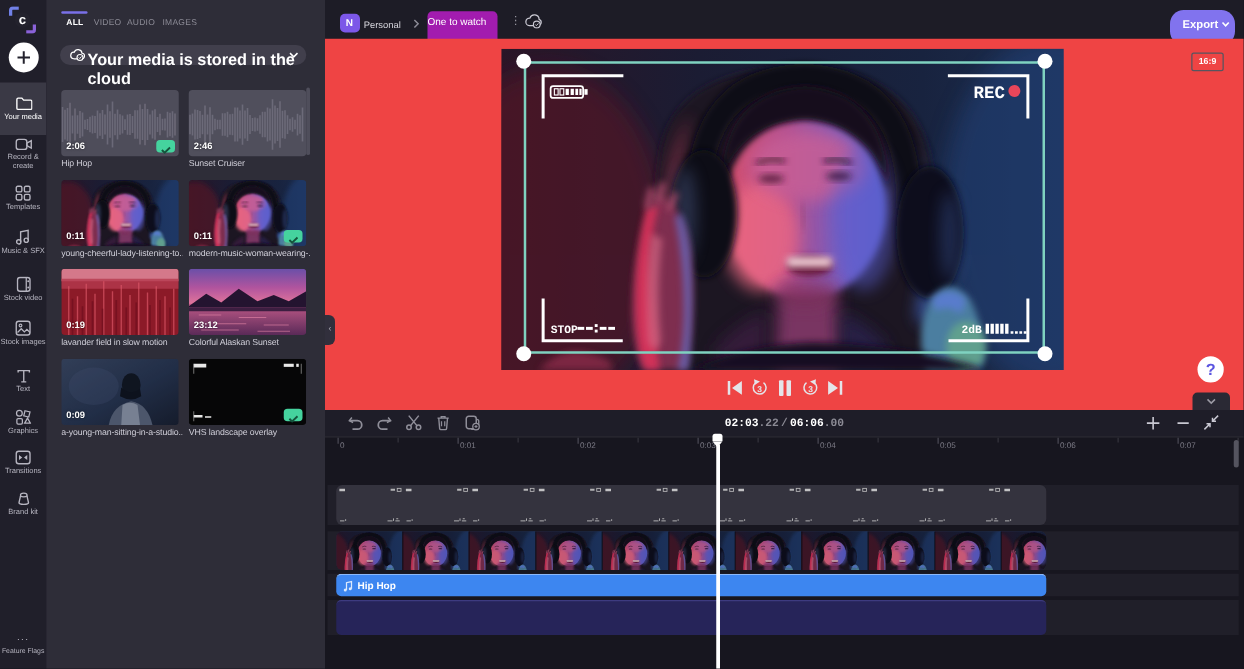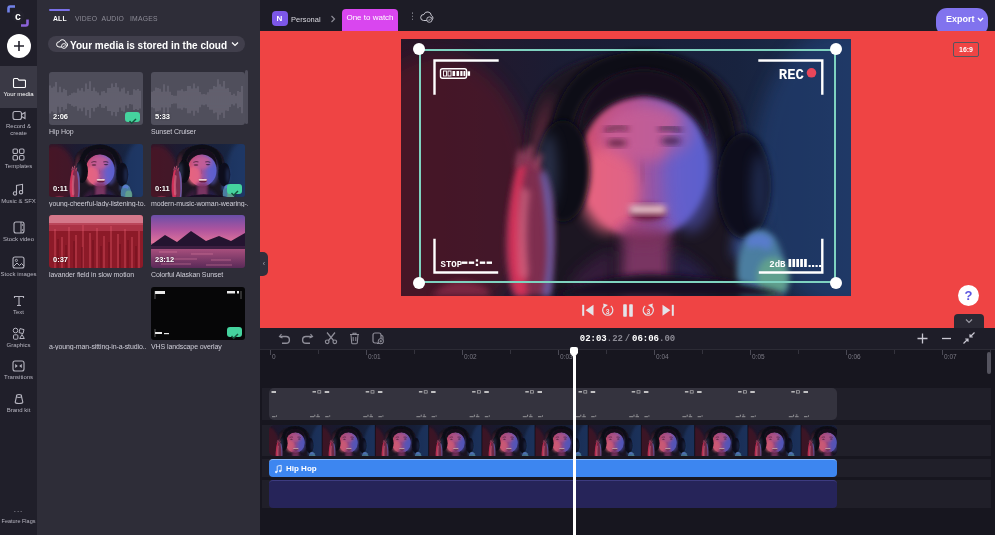--- a/index.html
+++ b/index.html
@@ -172,33 +172,33 @@
  <div class="tab" style="left:16px;color:#fff">ALL</div>
  <div class="tab" style="left:38px;font-weight:400">VIDEO</div>
  <div class="tab" style="left:64.5px;font-weight:400">AUDIO</div>
  <div class="tab" style="left:93px;font-weight:400">IMAGES</div>
  <div class="abs" style="left:11px;top:35.5px;width:197px;height:16px;border-radius:8px;background:#413f4c">
   <svg class="abs" style="left:8px;top:3px" width="12" height="10" viewBox="0 0 12 10">
           <path d="M3 8 a2.6 2.6 0 0 1 .4-5.2 a3.2 3.2 0 0 1 6.2.8 a2.2 2.2 0 0 1-.4 4.4z" fill="none" stroke="#fff" stroke-width="1"></path>
           <circle cx="8" cy="7" r="2.4" fill="#413f4c" stroke="#fff" stroke-width=".9"></circle>
           <path d="M7 7 l.8.8 1.4-1.6" fill="none" stroke="#fff" stroke-width=".8"></path>
         </svg>
-  <div class="abs" style="left:22px;top:4.5px;font-size:10px;font-weight:700;color:#fff">Your media is stored in the cloud</div>
+  <div class="abs" style="left:22px;top:4.5px;font-size:13px;font-weight:700;color:#fff">Your media is stored in the cloud</div>
   <svg class="abs" style="left:183px;top:5px" width="8" height="6" viewBox="0 0 8 6">
           <path d="M1 1.5 L4 4.5 L7 1.5" fill="none" stroke="#fff" stroke-width="1.2"></path>
         </svg>
  </div>
  <div class="thumb" style="left:12px;top:72px;background:#4e4d5a"><svg width="94" height="53">
           <path d="M1.0 13.5V41.6M3.0 15.7V39.5M5.0 14.4V40.7M7.0 10.1V45.0M9.0 20.3V34.8M11.0 14.7V40.4M13.0 20.2V34.9M15.0 16.7V38.4M17.0 18.0V37.1M19.0 23.7V31.4M21.0 23.1V32.0M23.0 21.3V33.8M25.0 20.4V34.7M27.0 20.8V34.3M29.0 16.4V38.7M31.0 18.5V36.6M33.0 15.9V39.2M35.0 19.5V35.6M37.0 11.6V43.5M39.0 17.0V38.1M41.0 9.2V45.9M43.0 19.0V36.1M45.0 15.6V39.5M47.0 19.3V35.8M49.0 20.4V34.7M51.0 23.3V31.9M53.0 19.5V35.7M55.0 19.1V36.0M57.0 20.8V34.3M59.0 16.1V39.0M61.0 16.1V39.0M63.0 11.6V43.6M65.0 15.1V40.0M67.0 10.9V44.2M69.0 15.2V39.9M71.0 19.5V35.6M73.0 16.4V38.8M75.0 15.4V39.7M77.0 21.6V33.6M79.0 18.9V36.2M81.0 23.0V32.1M83.0 22.8V32.4M85.0 17.3V37.9M87.0 18.2V36.9M89.0 17.0V38.1M91.0 18.8V36.4" stroke="#716f7e" stroke-width="1.3" opacity=".85"></path>
         </svg><div class="dur">2:06</div><div class="chk"><svg width="15" height="10" viewBox="0 0 15 10">
             <path d="M4.5 5 l2.2 2.2 L11 3" fill="none" stroke="#14543c" stroke-width="1.5"></path>
           </svg></div></div>
  <div class="thumb" style="left:114px;top:72px;background:#504f5c"><svg width="94" height="53">
           <path d="M1.0 19.8V35.3M3.0 18.8V36.3M5.0 15.6V39.5M7.0 16.0V39.1M9.0 16.7V38.4M11.0 19.7V35.4M13.0 12.3V42.8M15.0 19.6V35.5M17.0 13.7V41.5M19.0 19.8V35.4M21.0 23.0V32.1M23.0 23.8V31.4M25.0 23.8V31.4M27.0 18.6V36.5M29.0 18.5V36.6M31.0 17.3V37.8M33.0 19.3V35.8M35.0 19.0V36.2M37.0 13.9V41.2M39.0 13.9V41.2M41.0 16.4V38.7M43.0 11.5V43.7M45.0 16.3V38.8M47.0 14.3V40.8M49.0 19.9V35.2M51.0 22.3V32.8M53.0 21.9V33.2M55.0 22.5V32.6M57.0 20.2V34.9M59.0 17.3V37.8M61.0 17.3V37.8M63.0 13.9V41.2M65.0 14.7V40.4M67.0 7.3V47.8M69.0 12.3V42.8M71.0 14.4V40.7M73.0 9.0V46.1M75.0 16.6V38.5M77.0 16.1V39.0M79.0 20.1V35.1M81.0 22.9V32.2M83.0 21.7V33.4M85.0 23.7V31.4M87.0 18.9V36.3M89.0 20.1V35.0M91.0 13.9V41.2" stroke="#716f7e" stroke-width="1.3" opacity=".85"></path>
-        </svg><div class="dur">5:33</div></div>
+        </svg><div class="dur">2:46</div></div>
  <div class="name" style="left:12px;top:128px">Hip Hop</div>
  <div class="name" style="left:114px;top:128px">Sunset Cruiser</div>
  <div class="thumb" style="left:12px;top:143.5px"><svg width="94" height="53" viewBox="14 0 422 257" preserveAspectRatio="xMidYMid slice">
           <use href="#woman" width="450" height="257"></use>
         </svg><div class="dur">0:11</div></div>
  <div class="thumb" style="left:114px;top:143.5px"><svg width="94" height="53" viewBox="14 0 422 257" preserveAspectRatio="xMidYMid slice">
           <use href="#woman" width="450" height="257"></use>
         </svg><div class="dur">0:11</div><div class="chk"><svg width="15" height="10" viewBox="0 0 15 10">
             <path d="M4.5 5 l2.2 2.2 L11 3" fill="none" stroke="#14543c" stroke-width="1.5"></path>
           </svg></div></div>
@@ -207,21 +207,21 @@
  <div class="thumb" style="left:12px;top:215px"><svg width="94" height="53" viewBox="0 0 94 53">
           <rect width="94" height="53" fill="#8c1a28"></rect>
           <rect width="94" height="10" fill="#d4788a"></rect>
           <rect y="8" width="94" height="8" fill="#b43a4e" opacity=".8"></rect>
           <g stroke="#e05a6a" stroke-width="1.1" opacity=".65">
             <path d="M6 53V14M13 53V22M20 53V12M27 53V20M34 53V10M41 53V18M48 53V13M55 53V21M62 53V11M69 53V19M76 53V14M83 53V22M90 53V16"></path>
           </g>
           <g stroke="#6e0f1d" stroke-width="1.3" opacity=".7">
             <path d="M9 53V24M17 53V30M25 53V26M33 53V32M44 53V25M52 53V31M60 53V27M71 53V29M79 53V25M87 53V31"></path>
           </g>
-        </svg><div class="dur">0:37</div></div>
+        </svg><div class="dur">0:19</div></div>
  <div class="thumb" style="left:114px;top:215px"><svg width="94" height="53" viewBox="0 0 94 53">
           <defs>
             <linearGradient id="sk" x1="0" y1="0" x2="0" y2="1">
               <stop offset="0" stop-color="#6a4fa8"></stop>
               <stop offset=".5" stop-color="#b0549e"></stop>
               <stop offset="1" stop-color="#e87a9a"></stop>
             </linearGradient>
             <linearGradient id="wt" x1="0" y1="0" x2="0" y2="1">
               <stop offset="0" stop-color="#c05a88"></stop>
               <stop offset="1" stop-color="#5a2a58"></stop>
@@ -230,20 +230,36 @@
           <rect width="94" height="30" fill="url(#sk)"></rect>
           <rect y="28" width="94" height="25" fill="url(#wt)"></rect>
           <path d="M0 30 L14 20 26 27 40 16 55 26 68 21 80 26 94 18 V31 H0Z" fill="#241430"></path>
           <path d="M0 31 h94 v3 h-94z" fill="#30183a" opacity=".9"></path>
           <g stroke="#e888a8" stroke-width=".8" opacity=".6">
             <path d="M8 37h18M40 39h22M20 44h26M60 45h20M10 49h30M55 50h26"></path>
           </g>
         </svg><div class="dur">23:12</div></div>
  <div class="name" style="left:12px;top:271px">lavander field in slow motion</div>
  <div class="name" style="left:114px;top:271px">Colorful Alaskan Sunset</div>
+ <div class="thumb" style="left:12px;top:286.5px"><svg width="94" height="53" viewBox="0 0 94 53">
+          <defs>
+            <linearGradient id="st" x1="0" y1="0" x2="1" y2="1">
+              <stop offset="0" stop-color="#3c4a66"></stop>
+              <stop offset=".55" stop-color="#263450"></stop>
+              <stop offset="1" stop-color="#161c2c"></stop>
+            </linearGradient>
+          </defs>
+          <rect width="94" height="53" fill="url(#st)"></rect>
+          <ellipse cx="26" cy="22" rx="20" ry="15" fill="#54628a" opacity=".25"></ellipse>
+          <path d="M38 53 Q41 37 56 34 Q69 36 73 53Z" fill="#5f6a80"></path>
+          <path d="M49 37 q6-3.5 12 0 l2 16 h-15z" fill="#99a2b4"></path>
+          <ellipse cx="56" cy="21" rx="7.5" ry="9.5" fill="#0e131d"></ellipse>
+          <path d="M48 23 q8 7 15 1 l1 6 q-8 5 -17 0z" fill="#0b0f18"></path>
+          <rect width="94" height="53" fill="#141a2a" opacity=".25"></rect>
+        </svg><div class="dur">0:09</div></div>
  <div class="thumb" style="left:114px;top:286.5px"><svg width="94" height="53" viewBox="0 0 94 53">
           <rect width="94" height="53" fill="#060607"></rect>
           <g fill="#e8e8e8">
             <rect x="4" y="4" width="10" height="3"></rect>
             <rect x="76" y="4" width="8" height="2.5"></rect>
             <rect x="86" y="4" width="2" height="2.5"></rect>
             <rect x="4" y="45" width="7" height="2"></rect>
             <rect x="13" y="46" width="5" height="1.2"></rect>
           </g>
           <path d="M4 12 v-8 M90 12 v-8 M4 42 v8" stroke="#bbb" stroke-width=".8" opacity=".6"></path>
@@ -253,21 +269,21 @@
  <div class="name" style="left:12px;top:342.5px;width:97px;overflow:hidden">a-young-man-sitting-in-a-studio...</div>
  <div class="name" style="left:114px;top:342.5px">VHS landscape overlay</div>
  <div class="abs" style="left:207.5px;top:70px;width:3.5px;height:54px;border-radius:2px;background:#4f4e5b"></div>
 </div>
 <div id="topbar">
  <div class="abs" style="left:11.5px;top:11px;width:16px;height:15px;border-radius:4px;background:#7c57e8;color:#fff;font-size:8px;font-weight:700;text-align:center;line-height:15px">N</div>
  <div class="abs" style="left:31px;top:14.5px;font-size:7.5px;color:#d9d8df">Personal</div>
  <svg class="abs" style="left:70px;top:15px" width="6" height="8" viewBox="0 0 6 8">
         <path d="M1.5 1 L4.5 4 L1.5 7" fill="none" stroke="#8d8c97" stroke-width="1.2"></path>
       </svg>
- <div class="abs" style="left:82px;top:9px;width:56px;height:28px;background:#d946ef;border-radius:4px;color:#fff;font-size:8px;text-align:center;line-height:17px">One to watch</div>
+ <div class="abs" style="left:82px;top:9px;width:56px;height:28px;background:#a21caf;border-radius:4px;color:#fff;font-size:8px;text-align:left;line-height:17px">One to watch</div>
  <div class="abs" style="left:148px;top:11px;color:#9b9aa4;font-size:9px;letter-spacing:0">⋮</div>
  <svg class="abs" style="left:160px;top:11px" width="14" height="12" viewBox="0 0 14 12">
         <path d="M3.5 9.5 a3 3 0 0 1 .4-6 a3.8 3.8 0 0 1 7.4 1 a2.6 2.6 0 0 1-.6 5z" fill="none" stroke="#c9c8d2" stroke-width="1"></path>
         <circle cx="9.4" cy="8.6" r="2.7" fill="#1d1c26" stroke="#c9c8d2" stroke-width=".9"></circle>
         <path d="M8.2 8.6 l.9.9 1.6-1.8" fill="none" stroke="#c9c8d2" stroke-width=".8"></path>
       </svg>
  <div class="abs" style="left:676px;top:7.5px;width:52px;height:28px;border-radius:11px;background:#8173ee">
    <div class="abs" style="left:10px;top:6px;font-size:9px;font-weight:700;color:#fff">Export</div>
    <svg class="abs" style="left:41px;top:9px" width="7" height="5" viewBox="0 0 7 5">
           <path d="M1 1 L3.5 3.7 L6 1" fill="none" stroke="#fff" stroke-width="1.3"></path>

